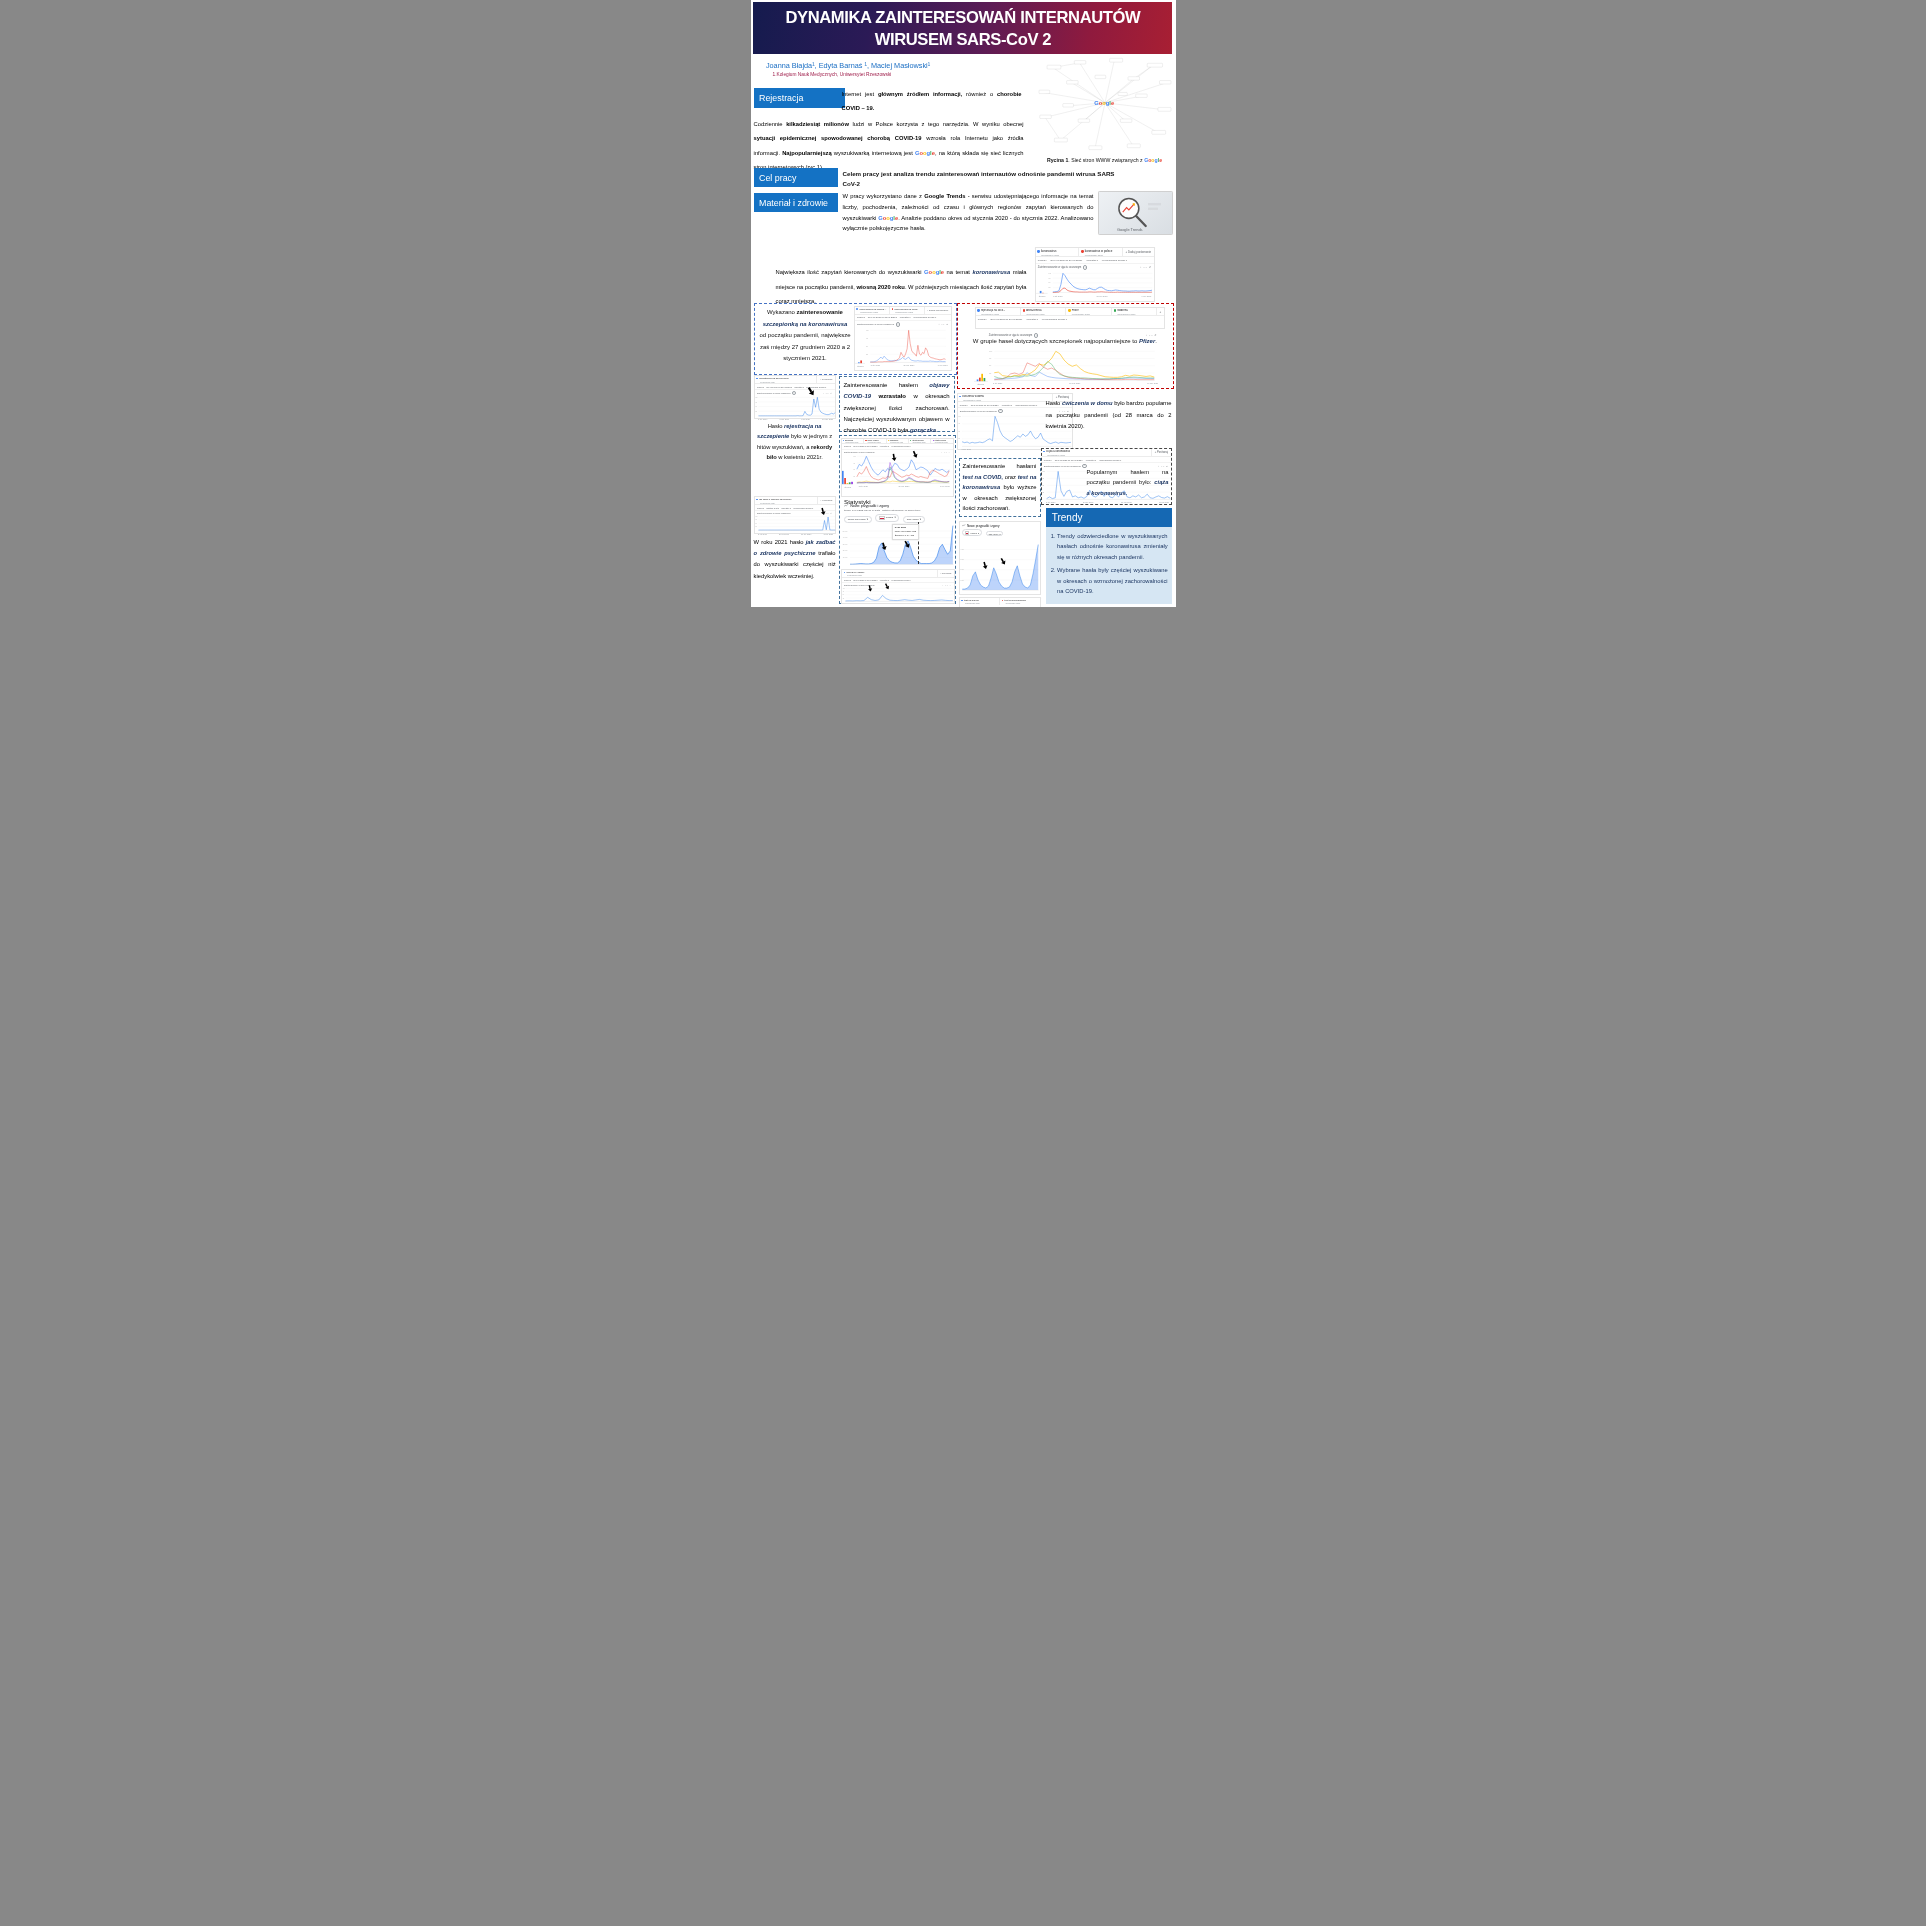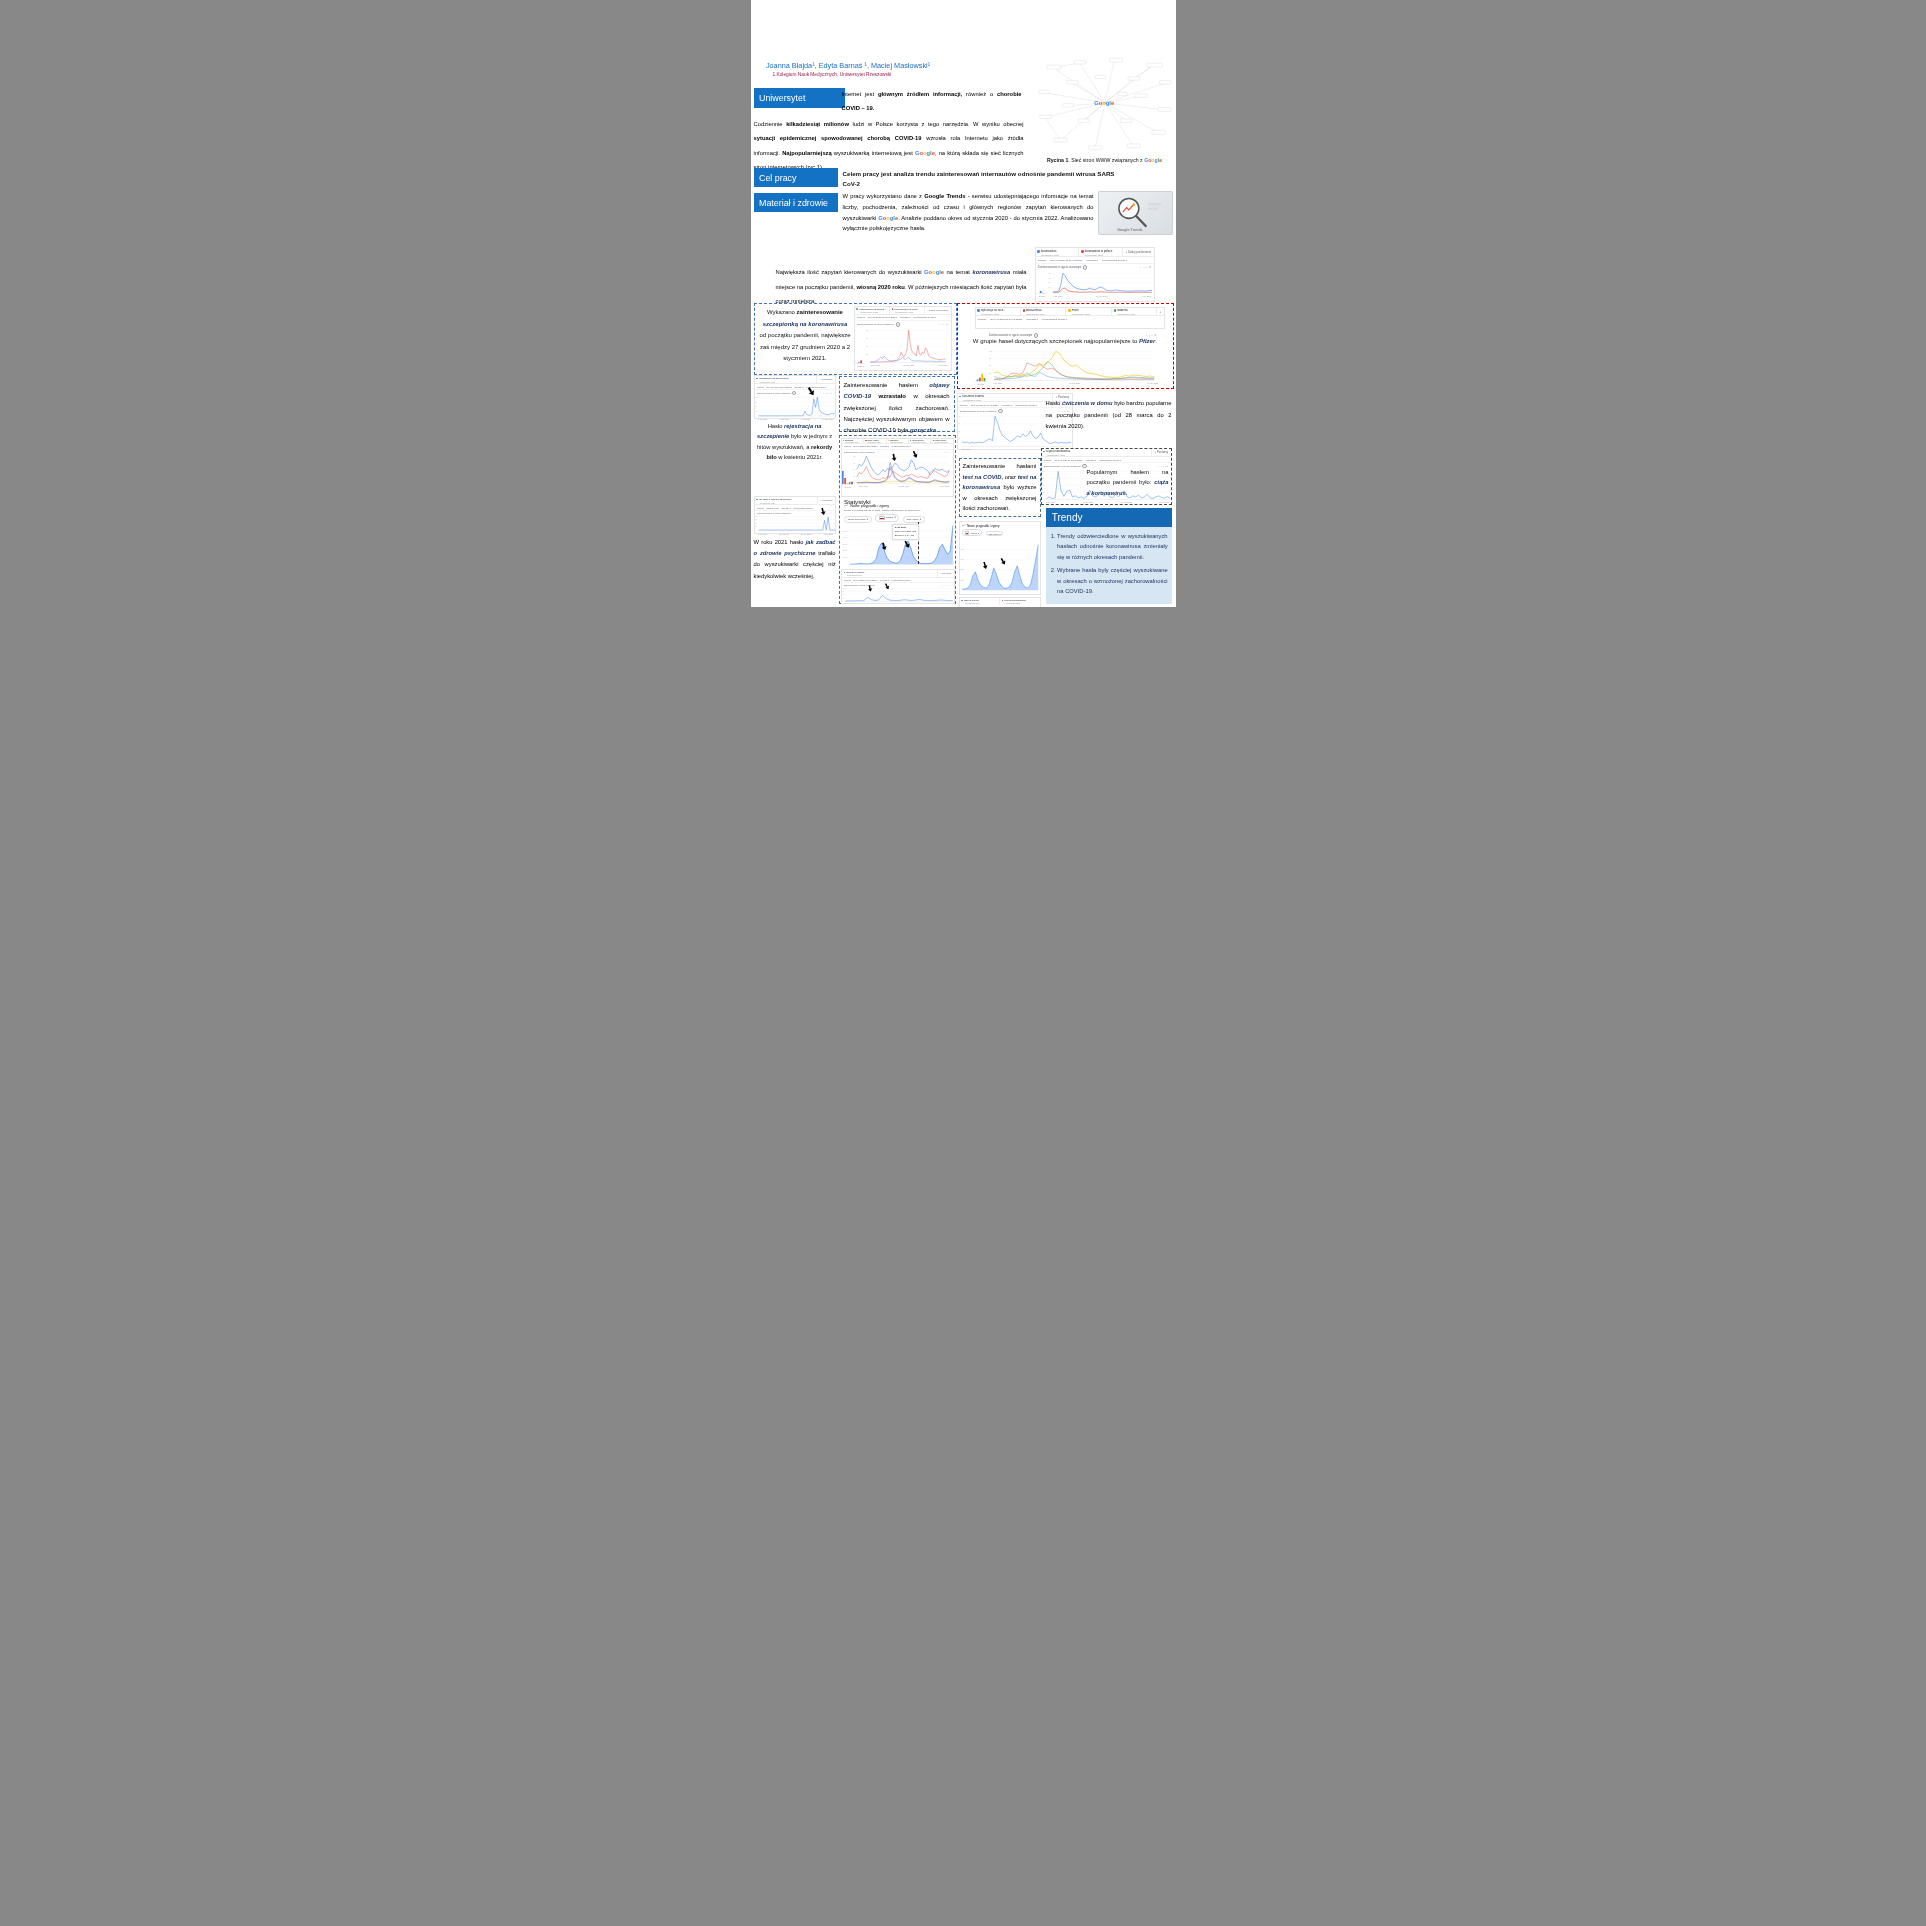--- a/index.html
+++ b/index.html
@@ -62,20 +62,24 @@
   .vline{position:absolute;border-left:0.4px dashed #333;z-index:3;}
   
   #wnioski-body ol{margin:0;padding:3.9px 3.9px 0 11.6px;}
   #wnioski-body li{font-size:5.8px;line-height:10.4px;color:#17315e;text-align:justify;margin-bottom:3.1px;}
 </style>
 </head>
 <body>
 
 <div id="poster">
 
+  <div id="header-band" class="abs">
+    <div class="title-line">DYNAMIKA ZAINTERESOWAŃ INTERNAUTÓW</div>
+    <div class="title-line">WIRUSEM SARS-CoV 2</div>
+  </div>
   <div id="authors" class="abs">Joanna Błajda¹, Edyta Barnaś ¹, Maciej Masłowski¹</div>
   <div id="affil" class="abs">1.Kolegium Nauk Medycznych, Uniwersytet Rzeszowski</div>
 
   <div id="netbox" class="abs">
     <svg width="136" height="99" viewBox="0 0 352 258">
       <g stroke="#9a9a9a" stroke-width="0.4">
         <line x1="176" y1="122" x2="40" y2="30"></line>
           <line x1="176" y1="122" x2="110" y2="18"></line>
           <line x1="176" y1="122" x2="200" y2="12"></line>
         <line x1="176" y1="122" x2="300" y2="25"></line>
@@ -120,21 +124,21 @@
           <rect x="210" y="95" width="24" height="8" rx="2"></rect>
       </g>
       <text x="148" y="128" font-size="15" font-weight="bold"><tspan fill="#4285F4">G</tspan><tspan fill="#EA4335">o</tspan><tspan fill="#FBBC05">o</tspan><tspan fill="#4285F4">g</tspan><tspan fill="#34A853">l</tspan><tspan fill="#EA4335">e</tspan></text>
     </svg>
   </div>
   <div id="fig-cap" class="abs">
     <span class="b">Rycina 1</span><span>. Sieć stron WWW związanych z </span><span class="gword"><span style="color: rgb(66, 133, 244);">G</span><span style="color: rgb(234, 67, 53);">o</span><span style="color: rgb(251, 188, 5);">o</span><span style="color: rgb(66, 133, 244);">g</span><span style="color: rgb(52, 168, 83);">l</span><span style="color: rgb(234, 67, 53);">e</span></span>
   </div>
 
   <div class="abs sec-box" style="left:3.1px;top:88px;width:86px;height:20px;">
-    <span>Uniwersytet</span>
+    <span>Rejestracja</span>
   </div>
   <div class="abs jt" style="left:91px;top:87px;width:180px;line-height:14.3px;">
     <span>Internet jest </span><span class="b">głównym źródłem informacji,</span><span> również o </span><span class="b">chorobie COVID – 19.</span>
   </div>
   <div class="abs jt" style="left:3.1px;top:117px;width:270px;line-height:14.3px;">
     <span>Codziennie </span><span class="b">kilkadziesiąt milionów</span><span> ludzi w Polsce korzysta z  tego narzędzia. W wyniku obecnej </span><span class="b">sytuacji epidemicznej spowodowanej chorobą COVID-19</span><span> wzrosła rola Internetu jako źródła informacji. </span><span class="b">Najpopularniejszą</span><span> wyszukiwarką internetową jest </span><span class="gword"><span style="color: rgb(66, 133, 244);">G</span><span style="color: rgb(234, 67, 53);">o</span><span style="color: rgb(251, 188, 5);">o</span><span style="color: rgb(66, 133, 244);">g</span><span style="color: rgb(52, 168, 83);">l</span><span style="color: rgb(234, 67, 53);">e</span></span><span>, na którą składa się sieć licznych stron internetowych (ryc.1).</span>
   </div>
 
   <div class="abs sec-box" style="left:3.1px;top:168px;width:79px;height:19px;">
     <span>Cel pracy</span>

